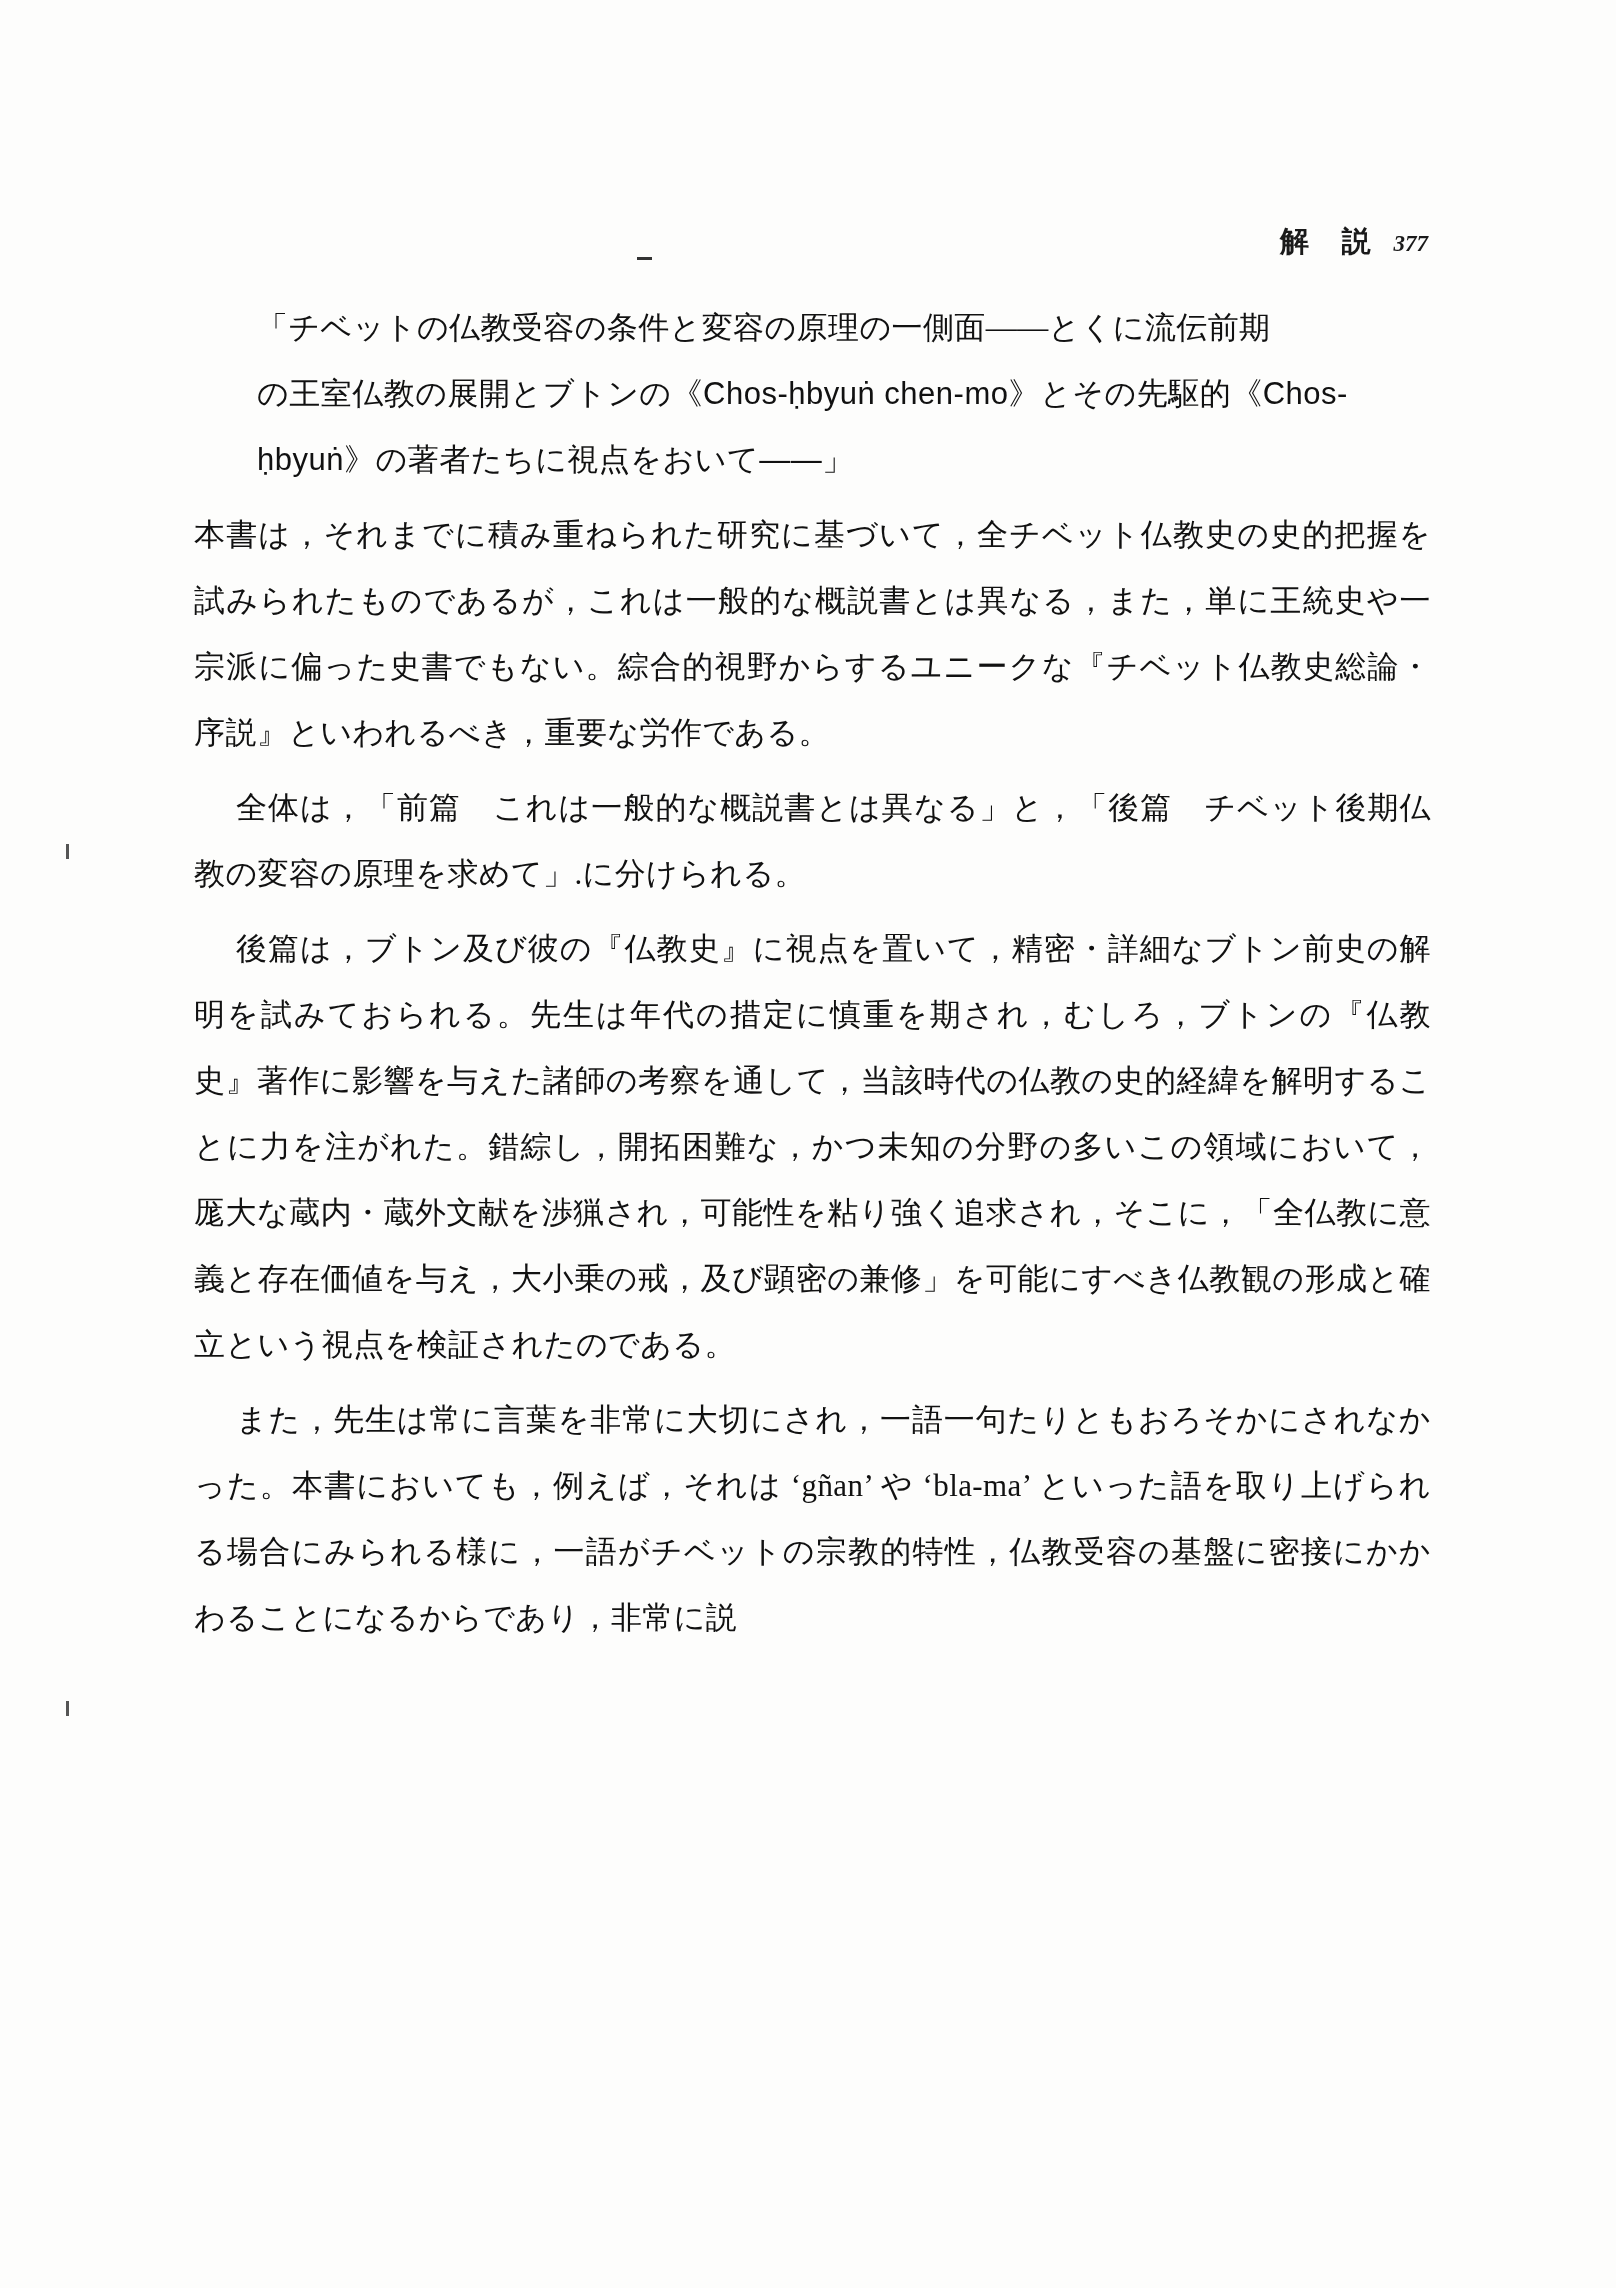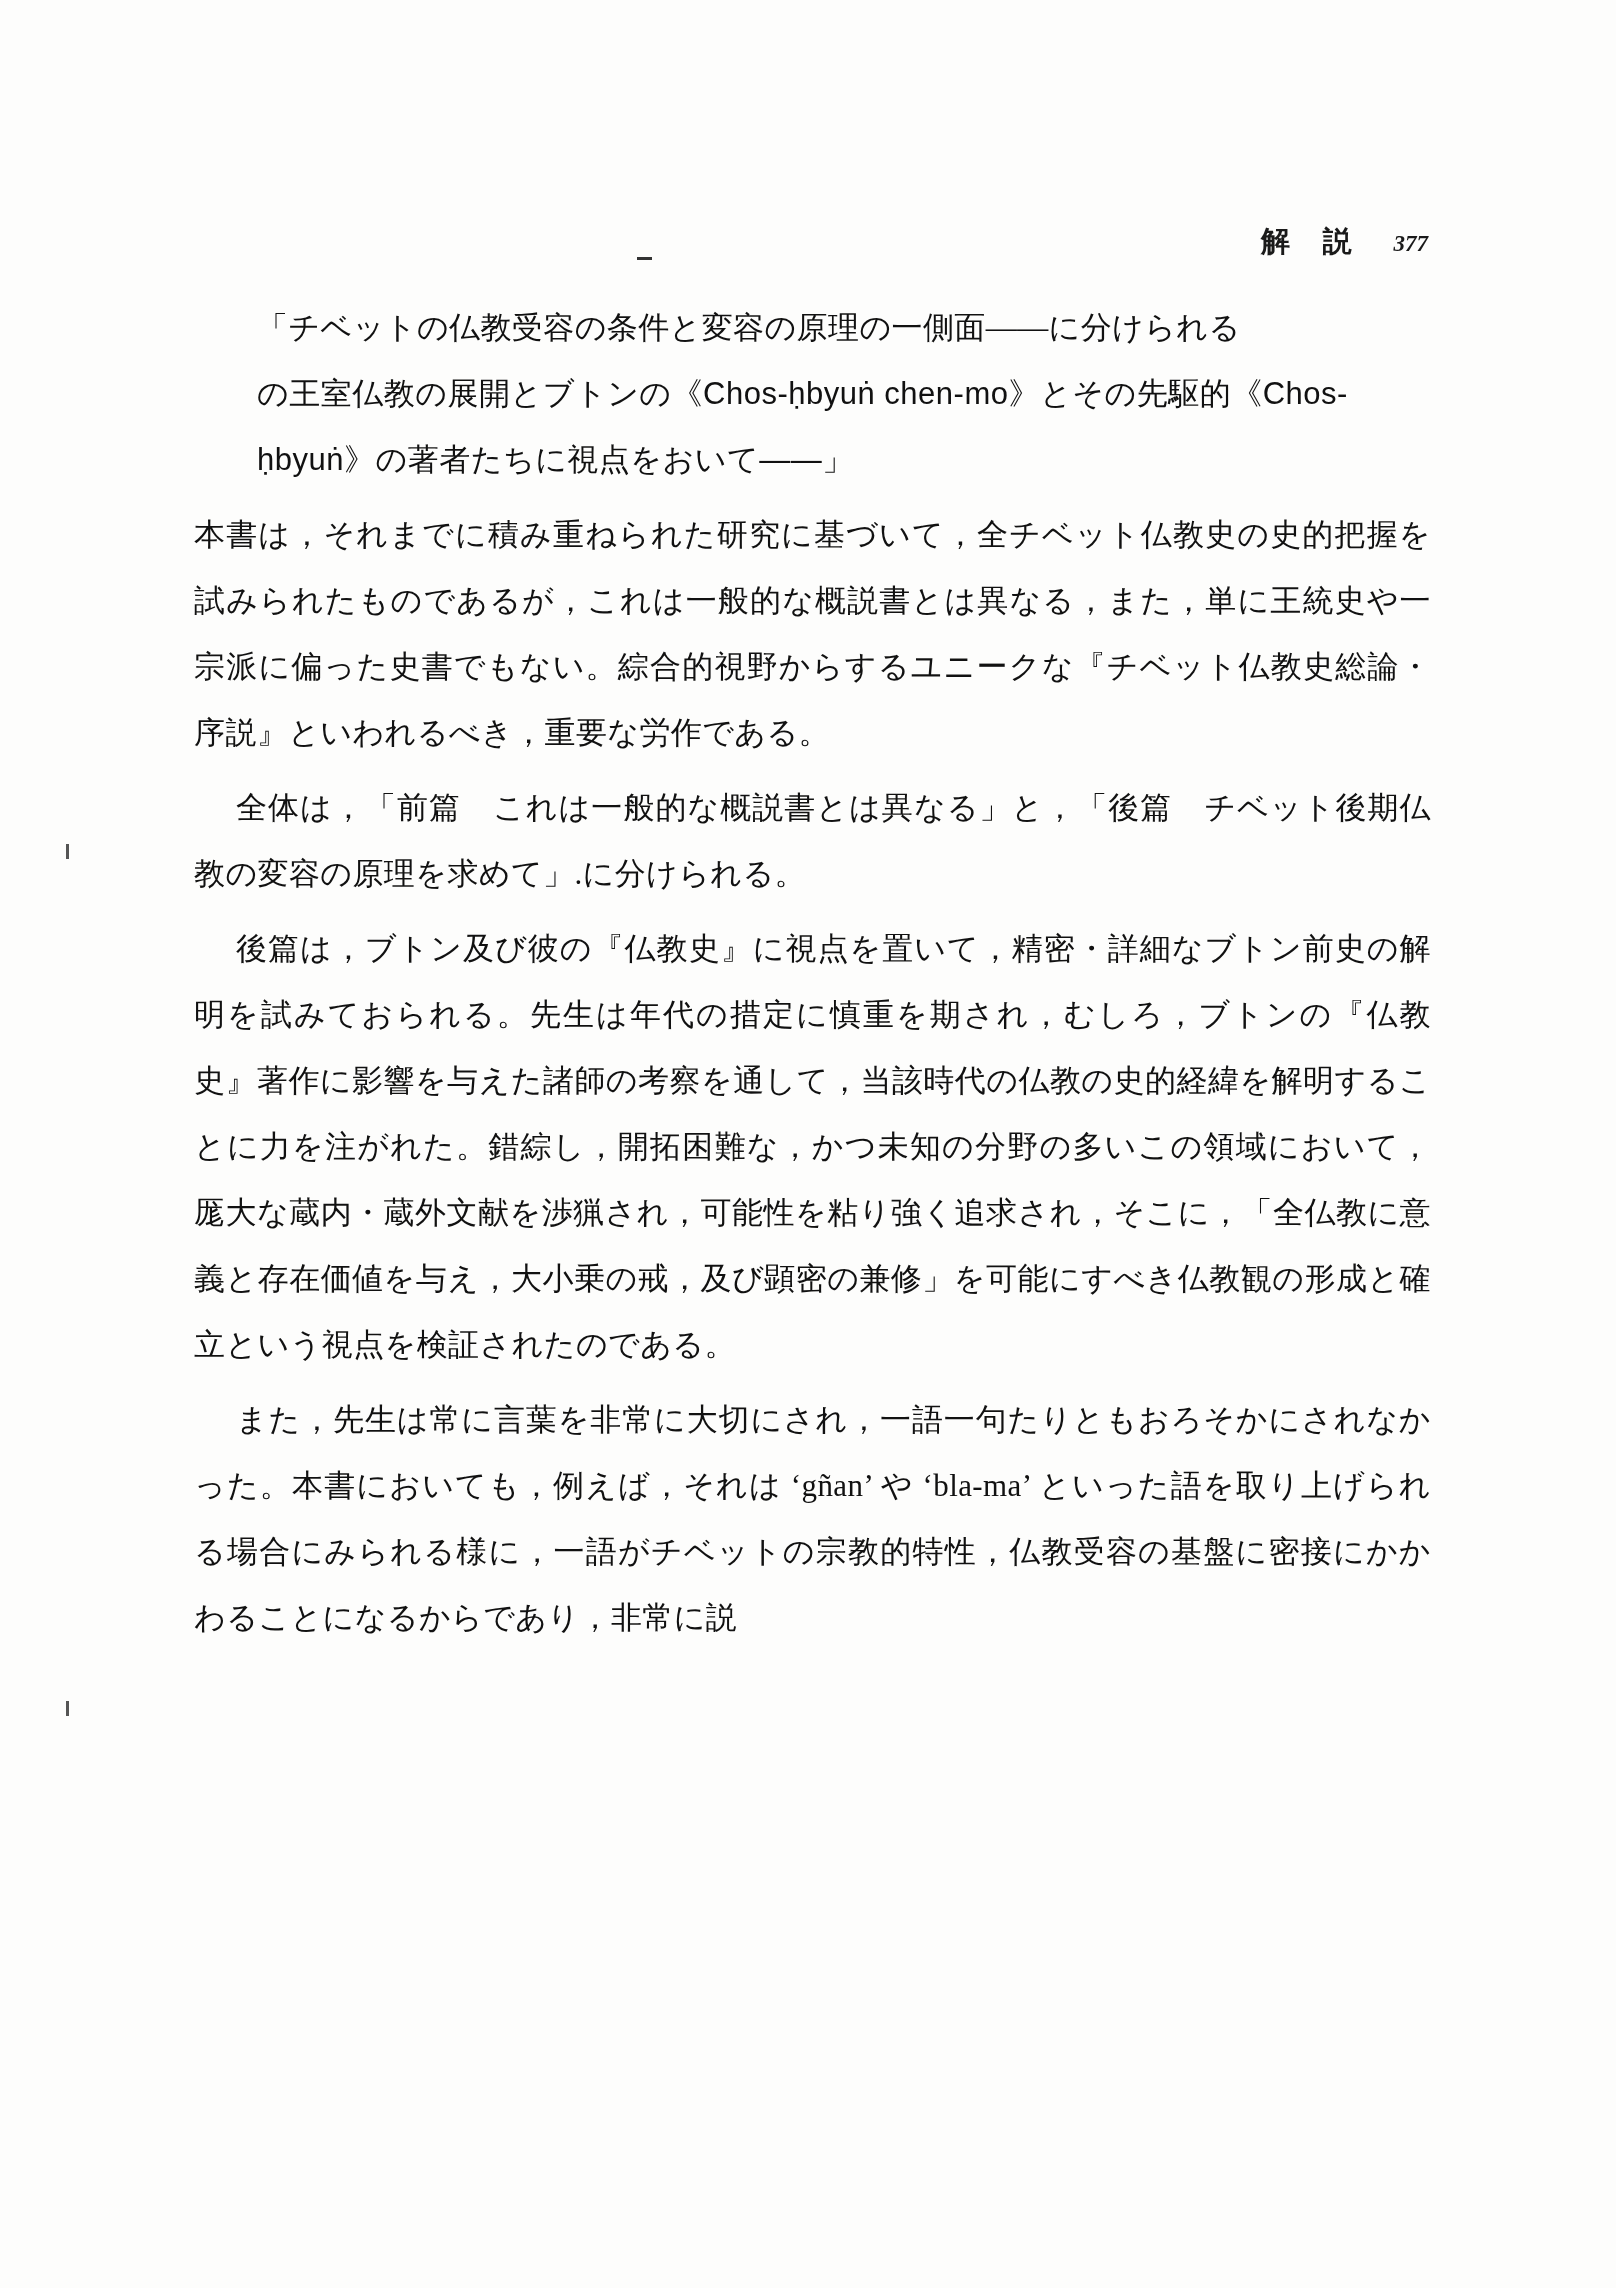--- a/index.html
+++ b/index.html
@@ -16,21 +16,21 @@
     color: #111111;
     overflow: hidden;
   }
   
   .running-head {
     position: absolute;
     top: 222px;
     right: 189px;
     display: flex;
     align-items: baseline;
-    gap: 40px;
+    gap: 21px;
     font-size: 29px;
     letter-spacing: 1.8px;
     font-weight: 700;
     color: #1a1a1a;
   }
   .running-head .page-number {
     font-style: italic;
     font-size: 23px;
     font-weight: 700;
     letter-spacing: 0;
@@ -97,21 +97,21 @@
     <span class="page-number">377</span>
   </div>
 
   <div class="dash-mark"></div>
   <div class="tick t1"></div>
   <div class="tick t2"></div>
 
   <div class="body-text">
 
     <div class="quote-block">
-      <p>「チベットの仏教受容の条件と変容の原理の一側面——に分けられる</p>
+      <p>「チベットの仏教受容の条件と変容の原理の一側面——とくに流伝前期</p>
       <p class="latin">の王室仏教の展開とブトンの《Chos-ḥbyuṅ chen-mo》とその先駆的《Chos-</p>
       <p class="latin">ḥbyuṅ》の著者たちに視点をおいて——」</p>
     </div>
 
     <p class="para">本書は，それまでに積み重ねられた研究に基づいて，全チベット仏教史の史的把握を試みられたものであるが，これは一般的な概説書とは異なる，また，単に王統史や一宗派に偏った史書でもない。綜合的視野からするユニークな『チベット仏教史総論・序説』といわれるべき，重要な労作である。</p>
     <p class="para indent">全体は，「前篇　これは一般的な概説書とは異なる」と，「後篇　チベット後期仏教の変容の原理を求めて」.に分けられる。</p>
     <p class="para indent">後篇は，ブトン及び彼の『仏教史』に視点を置いて，精密・詳細なブトン前史の解明を試みておられる。先生は年代の措定に慎重を期され，むしろ，ブトンの『仏教史』著作に影響を与えた諸師の考察を通して，当該時代の仏教の史的経緯を解明することに力を注がれた。錯綜し，開拓困難な，かつ未知の分野の多いこの領域において，厖大な蔵内・蔵外文献を渉猟され，可能性を粘り強く追求され，そこに，「全仏教に意義と存在価値を与え，大小乗の戒，及び顕密の兼修」を可能にすべき仏教観の形成と確立という視点を検証されたのである。</p>
     <p class="para indent">また，先生は常に言葉を非常に大切にされ，一語一句たりともおろそかにされなかった。本書においても，例えば，それは ‘gñan’ や ‘bla-ma’ といった語を取り上げられる場合にみられる様に，一語がチベットの宗教的特性，仏教受容の基盤に密接にかかわることになるからであり，非常に説</p>
 
   </div>

